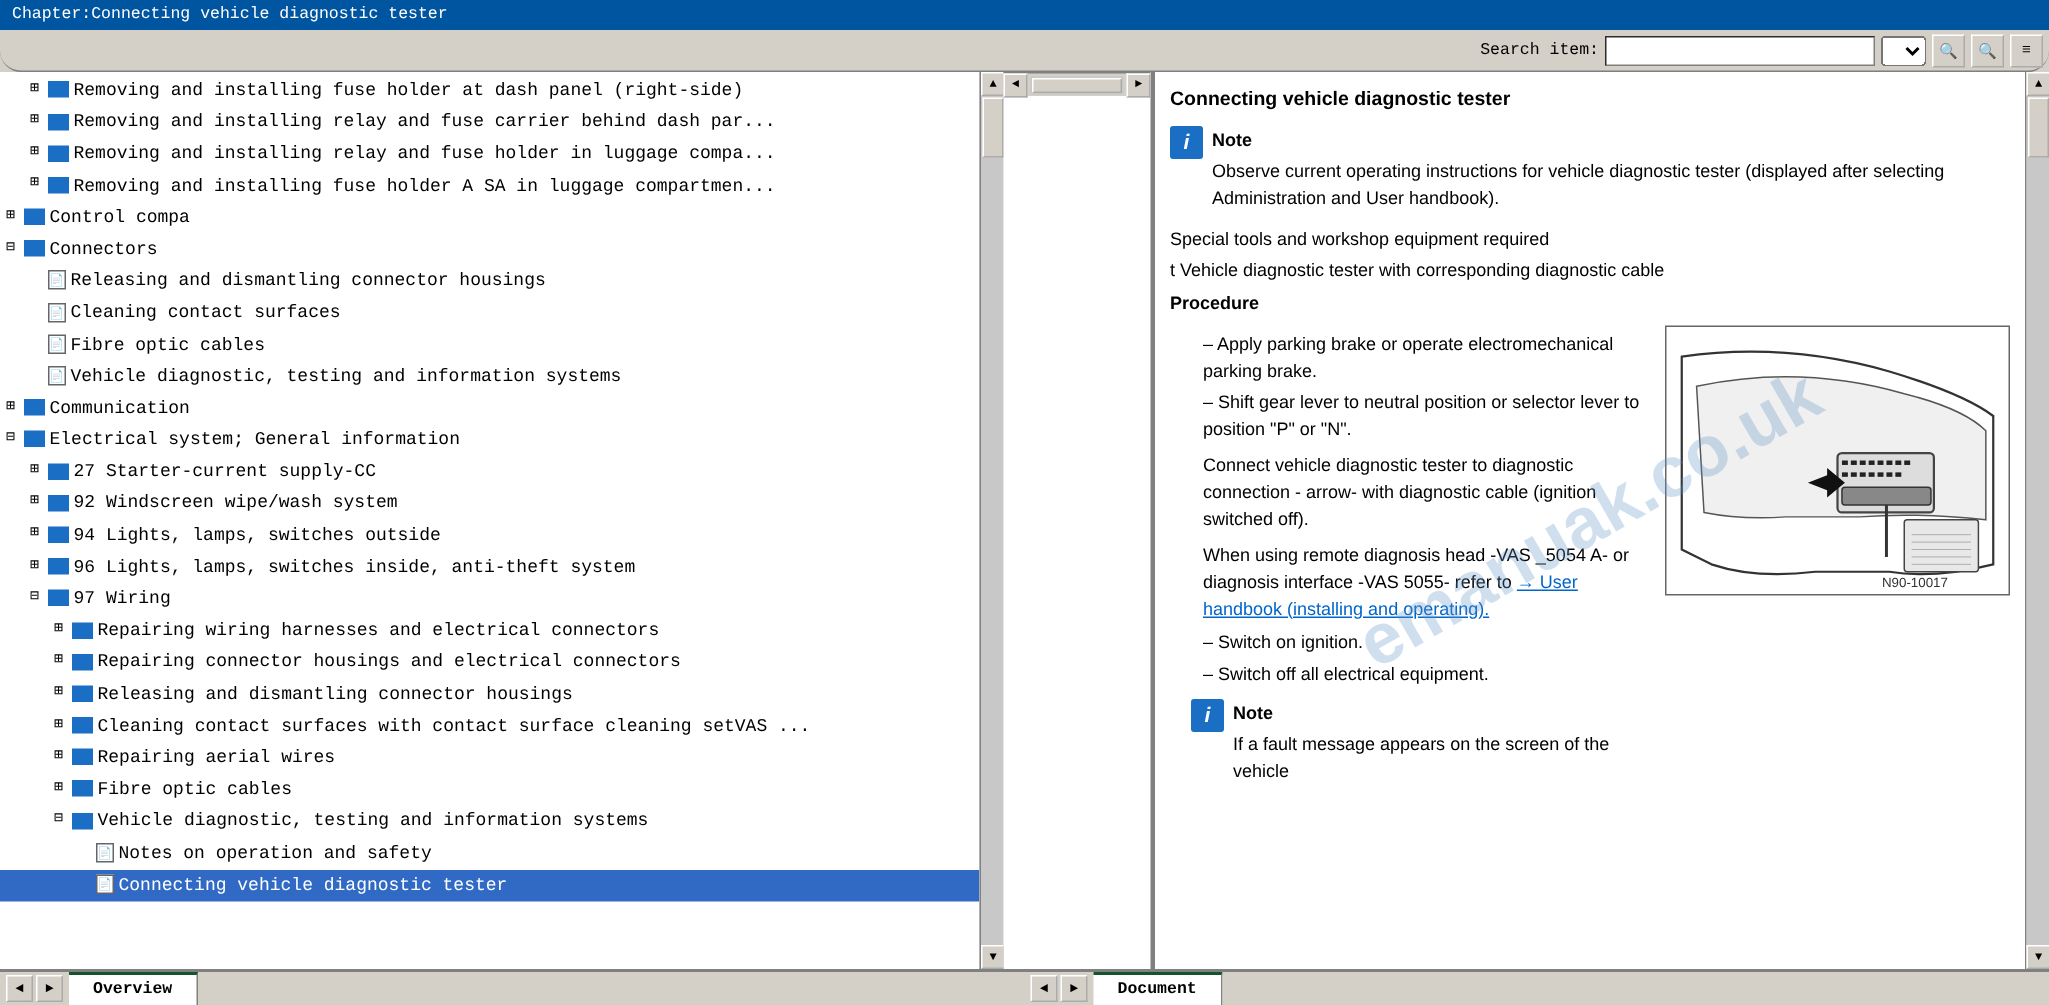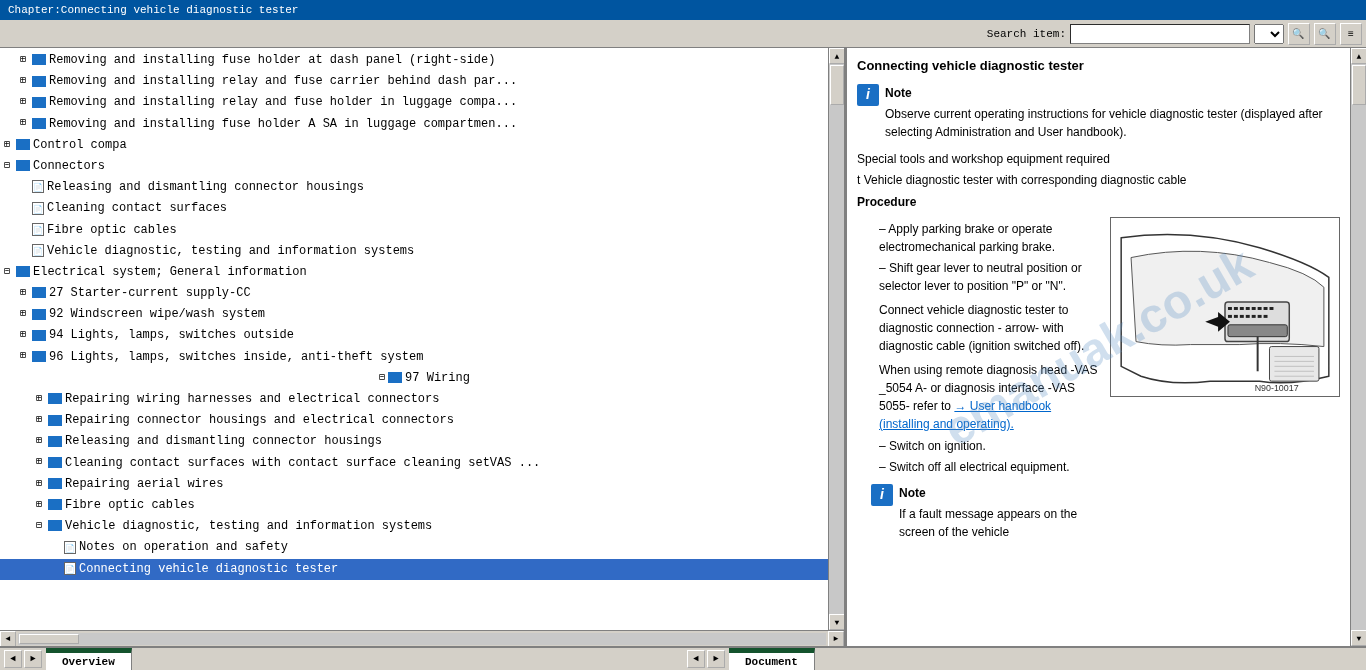--- a/index.html
+++ b/index.html
@@ -18,20 +18,21 @@
 
     
     .toolbar {
       background: #d4d0c8;
       border-bottom: 1px solid #808080;
       padding: 6px 4px;
       display: flex;
       align-items: center;
       height: 28px;
       gap: 4px;
+      border-radius: 14px;
     }
 
     .toolbar-label {
       font-size: 11px;
       margin-left: auto;
     }
 
     .toolbar-search-box {
       border: 1px inset #808080;
       background: white;
@@ -54,26 +55,26 @@
     }
 
     
     .main-container {
       display: flex;
       height: calc(670px - 20px - 28px - 24px);
     }
 
     
     .left-panel {
-      width: 847px;
+      width: 770px;
       border-right: 3px solid #808080;
       overflow: hidden;
       background: white;
       display: flex;
-      flex-direction: column;
+      flex-direction: row;
     }
 
     .tree-container {
       overflow: auto;
       flex: 1;
       padding: 2px 0;
     }
 
     .tree-item {
       padding: 1px 2px;
@@ -198,21 +199,21 @@
       border-right: 1px solid #808080;
       font-size: 11px;
       display: flex;
       align-items: center;
       cursor: pointer;
       border-top: 2px solid white;
     }
 
     .bottom-tab.active {
       background: white;
-      border-top: 5px solid #14532d;
+      border-top: 2px solid #14532d;
       font-weight: bold;
     }
 
     .bottom-nav {
       display: flex;
       align-items: center;
       padding: 0 4px;
       gap: 2px;
     }
 
@@ -347,26 +348,27 @@
       <div class="tree-item" style="padding-left: 20px;"><span style="display:inline-block;width:12px;font-size:10px;vertical-align:middle;">⊞</span><span style="display:inline-block;width:14px;height:11px;background:#1a6fc4;vertical-align:middle;margin-right:3px;"></span><span>Removing and installing fuse holder at dash panel (right-side)</span></div>
           <div class="tree-item" style="padding-left: 20px; font-family: Liberation Mono, monospace;"><span style="display:inline-block;width:12px;font-size:10px;vertical-align:middle;">⊞</span><span style="display:inline-block;width:14px;height:11px;background:#1a6fc4;vertical-align:middle;margin-right:3px;"></span><span>Removing and installing relay and fuse carrier behind dash par...</span></div>
           <div class="tree-item" style="padding-left: 20px;"><span style="display:inline-block;width:12px;font-size:10px;vertical-align:middle;">⊞</span><span style="display:inline-block;width:14px;height:11px;background:#1a6fc4;vertical-align:middle;margin-right:3px;"></span><span>Removing and installing relay and fuse holder in luggage compa...</span></div>
           <div class="tree-item" style="padding-left: 20px;"><span style="display:inline-block;width:12px;font-size:10px;vertical-align:middle;">⊞</span><span style="display:inline-block;width:14px;height:11px;background:#1a6fc4;vertical-align:middle;margin-right:3px;"></span><span>Removing and installing fuse holder A SA in luggage compartmen...</span></div>
           <div class="tree-item" style="padding-left: 4px;"><span style="display:inline-block;width:12px;font-size:10px;vertical-align:middle;">⊞</span><span style="display:inline-block;width:14px;height:11px;background:#1a6fc4;vertical-align:middle;margin-right:3px;"></span><span>Control compa</span></div>
           <div class="tree-item" style="padding-left: 4px;"><span style="display:inline-block;width:12px;font-size:10px;vertical-align:middle;">⊟</span><span style="display:inline-block;width:14px;height:11px;background:#1a6fc4;vertical-align:middle;margin-right:3px;"></span><span>Connectors</span></div>
           <div class="tree-item" style="padding-left: 20px;"><span style="display:inline-block;width:12px;vertical-align:middle;"></span><span style="display:inline-block;width:12px;height:13px;border:1px solid #666;background:white;vertical-align:middle;margin-right:3px;font-size:8px;text-align:center;line-height:13px;">📄</span><span>Releasing and dismantling connector housings</span></div>
           <div class="tree-item" style="padding-left: 20px;"><span style="display:inline-block;width:12px;vertical-align:middle;"></span><span style="display:inline-block;width:12px;height:13px;border:1px solid #666;background:white;vertical-align:middle;margin-right:3px;font-size:8px;text-align:center;line-height:13px;">📄</span><span>Cleaning contact surfaces</span></div>
           <div class="tree-item" style="padding-left: 20px;"><span style="display:inline-block;width:12px;vertical-align:middle;"></span><span style="display:inline-block;width:12px;height:13px;border:1px solid #666;background:white;vertical-align:middle;margin-right:3px;font-size:8px;text-align:center;line-height:13px;">📄</span><span>Fibre optic cables</span></div>
           <div class="tree-item" style="padding-left: 20px;"><span style="display:inline-block;width:12px;vertical-align:middle;"></span><span style="display:inline-block;width:12px;height:13px;border:1px solid #666;background:white;vertical-align:middle;margin-right:3px;font-size:8px;text-align:center;line-height:13px;">📄</span><span>Vehicle diagnostic, testing and information systems</span></div>
+          <div class="tree-item" style="padding-left: 4px;"><span style="display:inline-block;width:12px;font-size:10px;vertical-align:middle;">⊞</span><span style="display:inline-block;width:14px;height:11px;background:#1a6fc4;vertical-align:middle;margin-right:3px;"></span><span>Communication</span></div>
           <div class="tree-item" style="padding-left: 4px;"><span style="display:inline-block;width:12px;font-size:10px;vertical-align:middle;">⊟</span><span style="display:inline-block;width:14px;height:11px;background:#1a6fc4;vertical-align:middle;margin-right:3px;"></span><span>Electrical system; General information</span></div>
           <div class="tree-item" style="padding-left: 20px;"><span style="display:inline-block;width:12px;font-size:10px;vertical-align:middle;">⊞</span><span style="display:inline-block;width:14px;height:11px;background:#1a6fc4;vertical-align:middle;margin-right:3px;"></span><span>27 Starter-current supply-CC</span></div>
           <div class="tree-item" style="padding-left: 20px;"><span style="display:inline-block;width:12px;font-size:10px;vertical-align:middle;">⊞</span><span style="display:inline-block;width:14px;height:11px;background:#1a6fc4;vertical-align:middle;margin-right:3px;"></span><span>92 Windscreen wipe/wash system</span></div>
           <div class="tree-item" style="padding-left: 20px;"><span style="display:inline-block;width:12px;font-size:10px;vertical-align:middle;">⊞</span><span style="display:inline-block;width:14px;height:11px;background:#1a6fc4;vertical-align:middle;margin-right:3px;"></span><span>94 Lights, lamps, switches outside</span></div>
           <div class="tree-item" style="padding-left: 20px;"><span style="display:inline-block;width:12px;font-size:10px;vertical-align:middle;">⊞</span><span style="display:inline-block;width:14px;height:11px;background:#1a6fc4;vertical-align:middle;margin-right:3px;"></span><span>96 Lights, lamps, switches inside, anti-theft system</span></div>
-          <div class="tree-item" style="padding-left: 20px; text-align: center;"><span style="display:inline-block;width:12px;font-size:10px;vertical-align:middle;">⊟</span><span style="display:inline-block;width:14px;height:11px;background:#1a6fc4;vertical-align:middle;margin-right:3px;"></span><span>97 Wiring</span></div>
+          <div class="tree-item" style="padding-left: 20px;"><span style="display:inline-block;width:12px;font-size:10px;vertical-align:middle;">⊟</span><span style="display:inline-block;width:14px;height:11px;background:#1a6fc4;vertical-align:middle;margin-right:3px;"></span><span>97 Wiring</span></div>
           <div class="tree-item" style="padding-left: 36px;"><span style="display:inline-block;width:12px;font-size:10px;vertical-align:middle;">⊞</span><span style="display:inline-block;width:14px;height:11px;background:#1a6fc4;vertical-align:middle;margin-right:3px;"></span><span>Repairing wiring harnesses and electrical connectors</span></div>
           <div class="tree-item" style="padding-left: 36px;"><span style="display:inline-block;width:12px;font-size:10px;vertical-align:middle;">⊞</span><span style="display:inline-block;width:14px;height:11px;background:#1a6fc4;vertical-align:middle;margin-right:3px;"></span><span>Repairing connector housings and electrical connectors</span></div>
           <div class="tree-item" style="padding-left: 36px;"><span style="display:inline-block;width:12px;font-size:10px;vertical-align:middle;">⊞</span><span style="display:inline-block;width:14px;height:11px;background:#1a6fc4;vertical-align:middle;margin-right:3px;"></span><span>Releasing and dismantling connector housings</span></div>
           <div class="tree-item" style="padding-left: 36px;"><span style="display:inline-block;width:12px;font-size:10px;vertical-align:middle;">⊞</span><span style="display:inline-block;width:14px;height:11px;background:#1a6fc4;vertical-align:middle;margin-right:3px;"></span><span>Cleaning contact surfaces with contact surface cleaning setVAS ...</span></div>
           <div class="tree-item" style="padding-left: 36px;"><span style="display:inline-block;width:12px;font-size:10px;vertical-align:middle;">⊞</span><span style="display:inline-block;width:14px;height:11px;background:#1a6fc4;vertical-align:middle;margin-right:3px;"></span><span>Repairing aerial wires</span></div>
           <div class="tree-item" style="padding-left: 36px;"><span style="display:inline-block;width:12px;font-size:10px;vertical-align:middle;">⊞</span><span style="display:inline-block;width:14px;height:11px;background:#1a6fc4;vertical-align:middle;margin-right:3px;"></span><span>Fibre optic cables</span></div>
           <div class="tree-item" style="padding-left: 36px;"><span style="display:inline-block;width:12px;font-size:10px;vertical-align:middle;">⊟</span><span style="display:inline-block;width:14px;height:11px;background:#1a6fc4;vertical-align:middle;margin-right:3px;"></span><span>Vehicle diagnostic, testing and information systems</span></div>
           <div class="tree-item" style="padding-left: 52px;"><span style="display:inline-block;width:12px;vertical-align:middle;"></span><span style="display:inline-block;width:12px;height:13px;border:1px solid #666;background:white;vertical-align:middle;margin-right:3px;font-size:8px;text-align:center;line-height:13px;">📄</span><span>Notes on operation and safety</span></div>
           <div class="tree-item" style="padding-left: 52px; background: rgb(49, 106, 197); color: white;"><span style="display:inline-block;width:12px;vertical-align:middle;"></span><span style="display:inline-block;width:12px;height:13px;border:1px solid #666;background:white;vertical-align:middle;margin-right:3px;font-size:8px;text-align:center;line-height:13px;">📄</span><span>Connecting vehicle diagnostic tester</span></div>
         </div>

